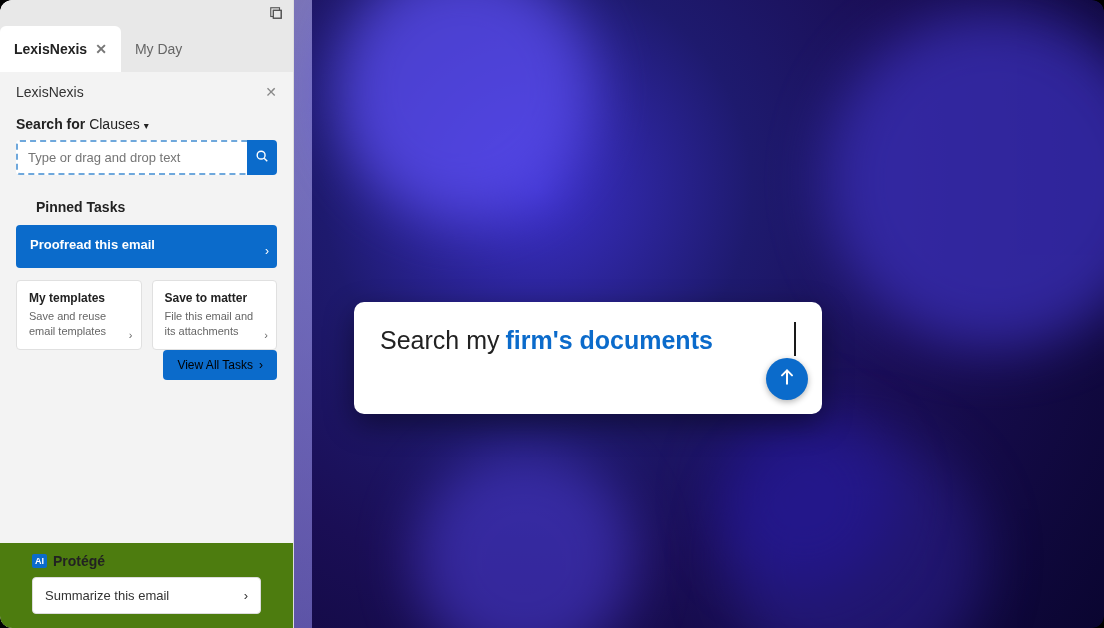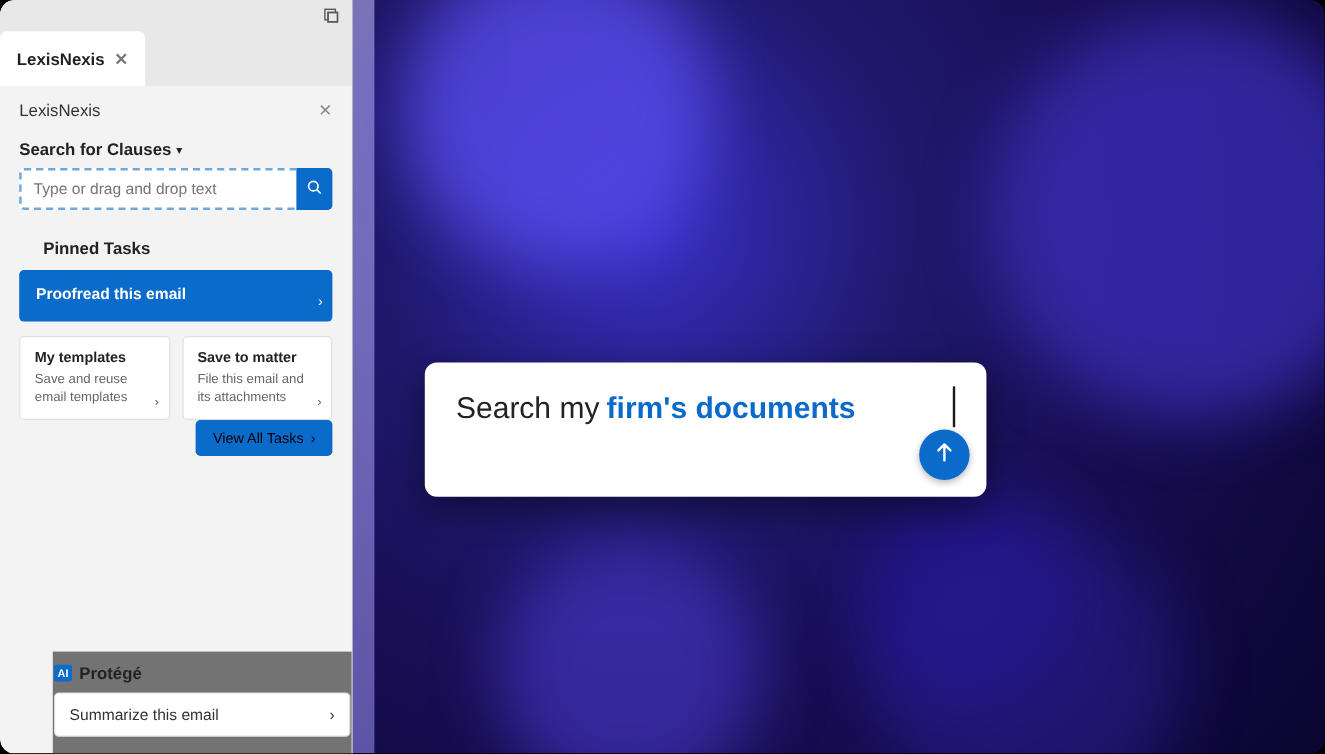--- a/index.html
+++ b/index.html
@@ -15,21 +15,21 @@
     .tab { display: flex; align-items: center; padding: 0 14px; font-size: 14px; color: #666; cursor: pointer; gap: 8px; }
     .tab.active { background: #fff; border-top-left-radius: 6px; border-top-right-radius: 6px; font-weight: 600; color: #222; }
     .tab-close { font-size: 14px; color: #777; cursor: pointer; }
 
     .panel { flex: 1; background: #f3f3f3; padding: 12px 16px; display: flex; flex-direction: column; overflow: hidden; }
     .panel-header { display: flex; justify-content: space-between; align-items: center; margin-bottom: 16px; }
     .panel-title { font-size: 14px; color: #333; }
     .panel-close { color: #888; cursor: pointer; font-size: 14px; }
 
     .search-label { font-size: 14px; color: #222; margin-bottom: 8px; }
-    .search-label b.clauses { font-weight: 700; border-bottom: 2px solid #0b6bcb; padding-bottom: 18px; }
+    .search-label b.clauses { font-weight: 400; border-bottom: 2px solid #0b6bcb; padding-bottom: 18px; }
     .chevron-down { display: inline-block; margin-left: 4px; font-size: 10px; vertical-align: middle; }
 
     .search-row { display: flex; margin-bottom: 24px; }
     .search-input { flex: 1; border: 2px dashed #6fa8dc; border-right: none; padding: 8px 10px; font-size: 13px; color: #999; background: #fff; border-top-left-radius: 4px; border-bottom-left-radius: 4px; }
     .search-btn { width: 30px; background: #0b6bcb; border: none; border-top-right-radius: 4px; border-bottom-right-radius: 4px; display: flex; align-items: center; justify-content: center; cursor: pointer; }
     .search-btn svg { width: 14px; height: 14px; }
 
     .section-title { font-size: 14px; font-weight: 700; color: #222; margin-bottom: 10px; padding-left: 20px; }
 
     .task-card-primary { background: #0b6bcb; color: #fff; border-radius: 4px; padding: 12px 14px; margin-bottom: 12px; position: relative; cursor: pointer; }
@@ -39,21 +39,21 @@
 
     .task-row { display: flex; gap: 10px; }
     .task-card { flex: 1; background: #fff; border: 1px solid #e0e0e0; border-radius: 4px; padding: 10px 12px; position: relative; cursor: pointer; }
     .task-card .task-title { font-size: 12px; font-weight: 600; color: #222; margin-bottom: 4px; }
     .task-card .task-desc { font-size: 11px; color: #666; line-height: 1.35; }
     .task-card .chev { position: absolute; right: 8px; bottom: 8px; font-size: 11px; color: #666; }
 
     .view-all-wrap { display: flex; justify-content: flex-end; }
     .view-all { background: #0b6bcb; color: #000000; border: none; border-radius: 4px; padding: 8px 14px; font-size: 12px; cursor: pointer; display: flex; align-items: flex-start; gap: 6px; }
 
-    .sidebar-footer { padding: 10px 1px 14px; background: #737373; margin-left: 44px; }
+    .sidebar-footer { padding: 10px 32px 14px; background: #4d7c0f; }
     .protege-label { display: flex; align-items: center; gap: 6px; font-size: 14px; color: #222; margin-bottom: 8px; }
     .ai-badge { background: #0b6bcb; color: #fff; font-size: 9px; font-weight: 700; padding: 2px 3px; border-radius: 2px; }
     .summarize-btn { width: 100%; background: #fff; border: 1px solid #ddd; border-radius: 4px; padding: 10px 12px; font-size: 13px; color: #333; display: flex; justify-content: space-between; align-items: center; cursor: pointer; }
 
     
     .main { flex: 1; position: relative; background: radial-gradient(circle at 30% 30%, #3a2fc6 0%, #1e1a6e 30%, #1a0e55 55%, #0a0530 100%); overflow: hidden; }
     .bokeh { position: absolute; border-radius: 50%; filter: blur(28px); opacity: 0.75; }
     .b1 { width: 260px; height: 260px; background: #5a4def; top: -40px; left: 40px; }
     .b2 { width: 340px; height: 340px; background: #3a2fb8; top: 10px; right: -60px; }
     .b3 { width: 220px; height: 220px; background: #4c3ed8; bottom: -40px; left: 120px; opacity:0.55;}
@@ -85,20 +85,23 @@
           <path d="M5 5 h9 v9 h-9 z" fill="#e8e8e8"></path>
           <rect x="5" y="5" width="9" height="9"></rect>
         </svg>
       </span>
     </div>
 
     <div class="tabs">
       <div class="tab active">
         <span>LexisNexis</span>
         <span class="tab-close">✕</span>
+      </div>
+      <div class="tab">
+        <span>My Day</span>
       </div>
     </div>
 
     <div class="panel">
 
       <div class="panel-header">
         <span class="panel-title">LexisNexis</span>
         <span class="panel-close">✕</span>
       </div>
 

